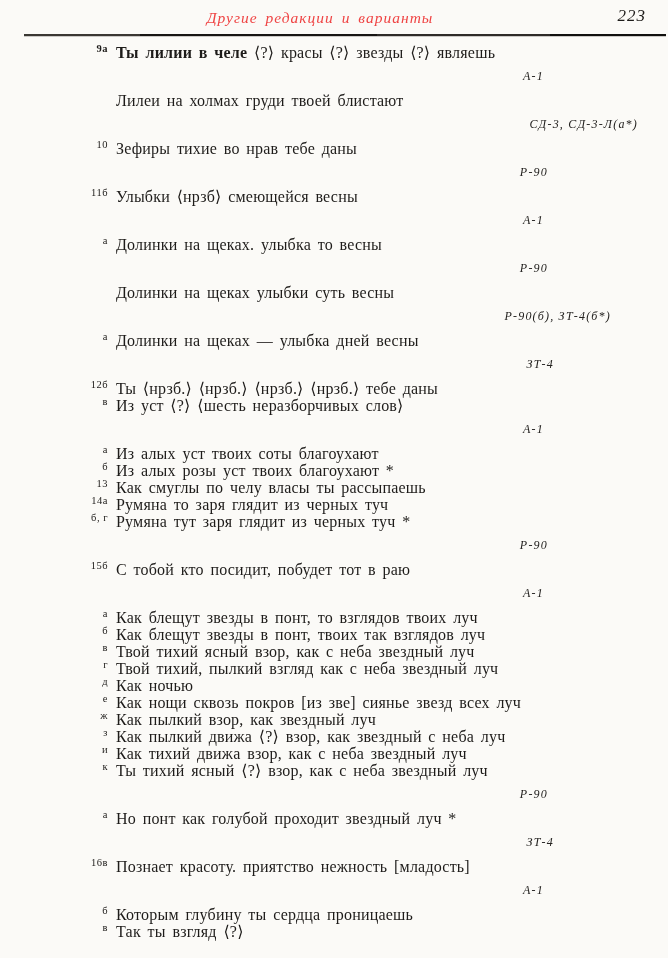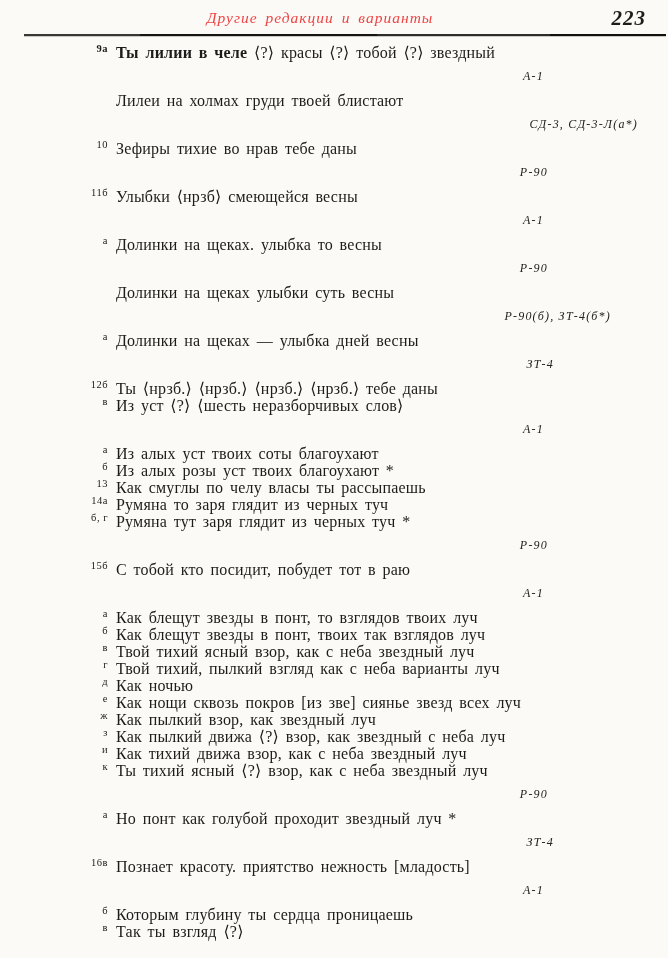--- a/index.html
+++ b/index.html
@@ -25,23 +25,22 @@
     font-style:italic;
     font-size:15.5px;
     letter-spacing:1px;
     word-spacing:3px;
     color:#ef4444;
   }
   .page-number{
     position:absolute;
     top:6px;right:22px;
     font-style:italic;
-    font-size:21px;
+    font-size:17px;
     letter-spacing:1px;
-    font-weight:bold;
   }
   .head-rule{
     height:2px;
     margin:3px 2px 0 24px;
     background:linear-gradient(90deg,#3a3733 0 18%,#171513 18% 55%,#2e2b28 55% 82%,#11100e 82% 100%);
     box-shadow:0 1px 0 rgba(60,55,50,.25);
   }
   .apparatus{
     margin-top:8px;
   }
@@ -81,21 +80,21 @@
 </head>
 <body>
 
 <div class="page">
   <div class="running-head">
     <span class="head-title">Другие редакции и варианты</span>
     <span class="page-number">223</span>
   </div>
   <div class="head-rule"></div>
   <div class="apparatus" id="apparatus">
-      <div class="row verse"><span class="marker bold">9а</span><span class="bold">Ты лилии в челе</span><span> ⟨?⟩ красы ⟨?⟩ тобой ⟨?⟩ звездный</span></div>
+      <div class="row verse"><span class="marker bold">9а</span><span class="bold">Ты лилии в челе</span><span> ⟨?⟩ красы ⟨?⟩ звезды ⟨?⟩ являешь</span></div>
       <div class="row source" style="padding-right: 124px;"><span>А-1</span></div>
       <div class="row verse"><span>Лилеи на холмах груди твоей блистают</span></div>
       <div class="row source" style="padding-right: 30px;"><span>СД-3, СД-3-Л(а*)</span></div>
       <div class="row verse"><span class="marker">10</span><span>Зефиры тихие во нрав тебе даны</span></div>
       <div class="row source" style="padding-right: 120px;"><span>Р-90</span></div>
       <div class="row verse"><span class="marker">11б</span><span>Улыбки ⟨нрзб⟩ смеющейся весны</span></div>
       <div class="row source" style="padding-right: 124px;"><span>А-1</span></div>
       <div class="row verse"><span class="marker">а</span><span>Долинки на щеках. улыбка то весны</span></div>
       <div class="row source" style="padding-right: 120px;"><span>Р-90</span></div>
       <div class="row verse"><span>Долинки на щеках улыбки суть весны</span></div>
@@ -109,21 +108,21 @@
       <div class="row verse"><span class="marker">б</span><span>Из алых розы уст твоих благоухают *</span></div>
       <div class="row verse"><span class="marker">13</span><span>Как смуглы по челу власы ты рассыпаешь</span></div>
       <div class="row verse"><span class="marker">14а</span><span>Румяна то заря глядит из черных туч</span></div>
       <div class="row verse"><span class="marker">б, г</span><span>Румяна тут заря глядит из черных туч *</span></div>
       <div class="row source" style="padding-right: 120px;"><span>Р-90</span></div>
       <div class="row verse"><span class="marker">15б</span><span>С тобой кто посидит, побудет тот в раю</span></div>
       <div class="row source" style="padding-right: 124px;"><span>А-1</span></div>
       <div class="row verse"><span class="marker">а</span><span>Как блещут звезды в понт, то взглядов твоих луч</span></div>
       <div class="row verse"><span class="marker">б</span><span>Как блещут звезды в понт, твоих так взглядов луч</span></div>
       <div class="row verse"><span class="marker">в</span><span>Твой тихий ясный взор, как с неба звездный луч</span></div>
-      <div class="row verse"><span class="marker">г</span><span>Твой тихий, пылкий взгляд как с неба варианты луч</span></div>
+      <div class="row verse"><span class="marker">г</span><span>Твой тихий, пылкий взгляд как с неба звездный луч</span></div>
       <div class="row verse"><span class="marker">д</span><span>Как ночью</span></div>
       <div class="row verse"><span class="marker">е</span><span>Как нощи сквозь покров [из зве] сиянье звезд всех луч</span></div>
       <div class="row verse"><span class="marker">ж</span><span>Как пылкий взор, как звездный луч</span></div>
       <div class="row verse"><span class="marker">з</span><span>Как пылкий движа ⟨?⟩ взор, как звездный с неба луч</span></div>
       <div class="row verse"><span class="marker">и</span><span>Как тихий движа взор, как с неба звездный луч</span></div>
       <div class="row verse"><span class="marker">к</span><span>Ты тихий ясный ⟨?⟩ взор, как с неба звездный луч</span></div>
       <div class="row source" style="padding-right: 120px;"><span>Р-90</span></div>
       <div class="row verse"><span class="marker">а</span><span>Но понт как голубой проходит звездный луч *</span></div>
       <div class="row source" style="padding-right: 114px;"><span>ЗТ-4</span></div>
       <div class="row verse"><span class="marker">16в</span><span>Познает красоту. приятство нежность [младость]</span></div>

